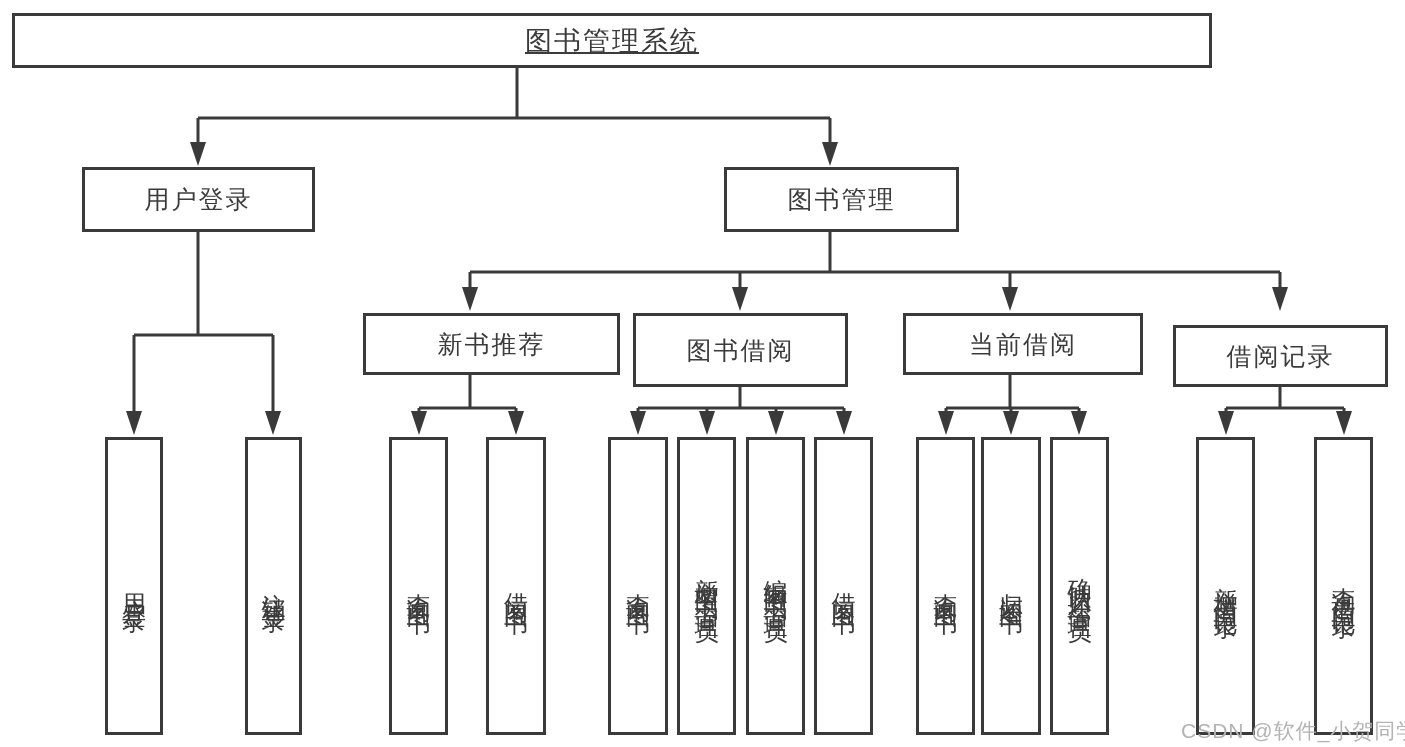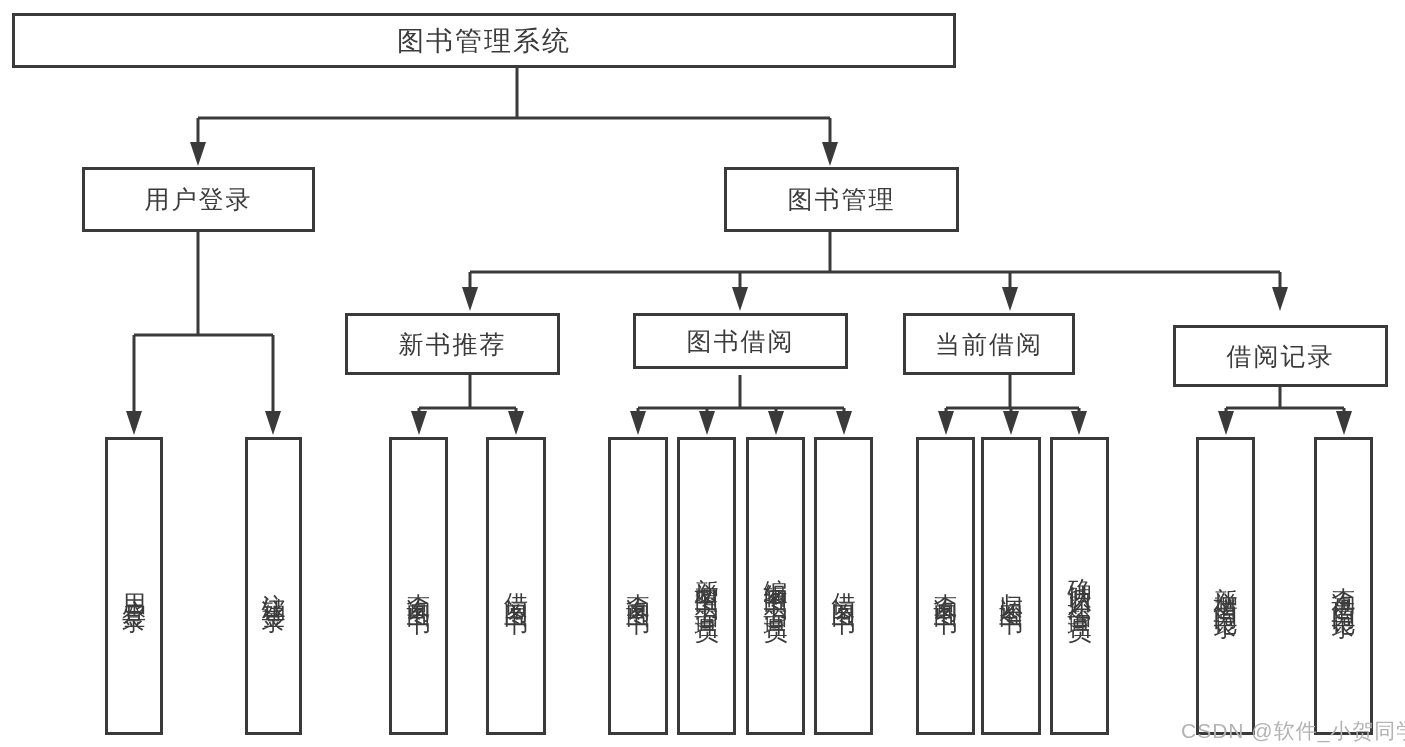--- a/index.html
+++ b/index.html
@@ -99,38 +99,38 @@
     <path d="M1010 375 V408 M946 408 H1079 M946 408 V418 M1011 408 V418 M1079 408 V418"></path>
     <polygon points="938,411 954,411 946,435"></polygon>
     <polygon points="1003,411 1019,411 1011,435"></polygon>
     <polygon points="1071,411 1087,411 1079,435"></polygon>
 
     <path d="M1280 375 V408 M1226 408 H1344 M1226 408 V418 M1344 408 V418"></path>
     <polygon points="1218,411 1234,411 1226,435"></polygon>
     <polygon points="1336,411 1352,411 1344,435"></polygon>
   </svg>
 
-  <div class="box" style="left:12px; top:13px; width:944px; height:55px;">
+  <div class="box" style="left:12px; top:13px; width:1200px; height:55px;text-decoration:underline;">
     <span class="hlabel root-label">图书管理系统</span>
   </div>
 
   <div class="box" style="left:82px; top:167px; width:233px; height:65px;">
     <span class="hlabel">用户登录</span>
   </div>
   <div class="box" style="left:712px; top:167px; width:235px; height:65px;margin-left:12px;">
     <span class="hlabel">图书管理</span>
   </div>
 
-  <div class="box" style="left:345px; top:313px; width:215px; height:62px;">
+  <div class="box" style="left:363px; top:313px; width:257px; height:62px;">
     <span class="hlabel">新书推荐</span>
   </div>
-  <div class="box" style="left:633px; top:313px; width:215px; height:56px;">
+  <div class="box" style="left:633px; top:313px; width:215px; height:74px;">
     <span class="hlabel">图书借阅</span>
   </div>
-  <div class="box" style="left:903px; top:313px; width:172px; height:62px;">
+  <div class="box" style="left:903px; top:313px; width:240px; height:62px;">
     <span class="hlabel">当前借阅</span>
   </div>
   <div class="box" style="left:1173px; top:313px; width:215px; height:62px;margin-top:12px;">
     <span class="hlabel">借阅记录</span>
   </div>
 
   <div class="box" style="left:105px; top:437px; width:58px; height:298px;">
     <span class="vtext">用户登录</span>
   </div>
   <div class="box" style="left:245px; top:437px; width:57px; height:298px;">

